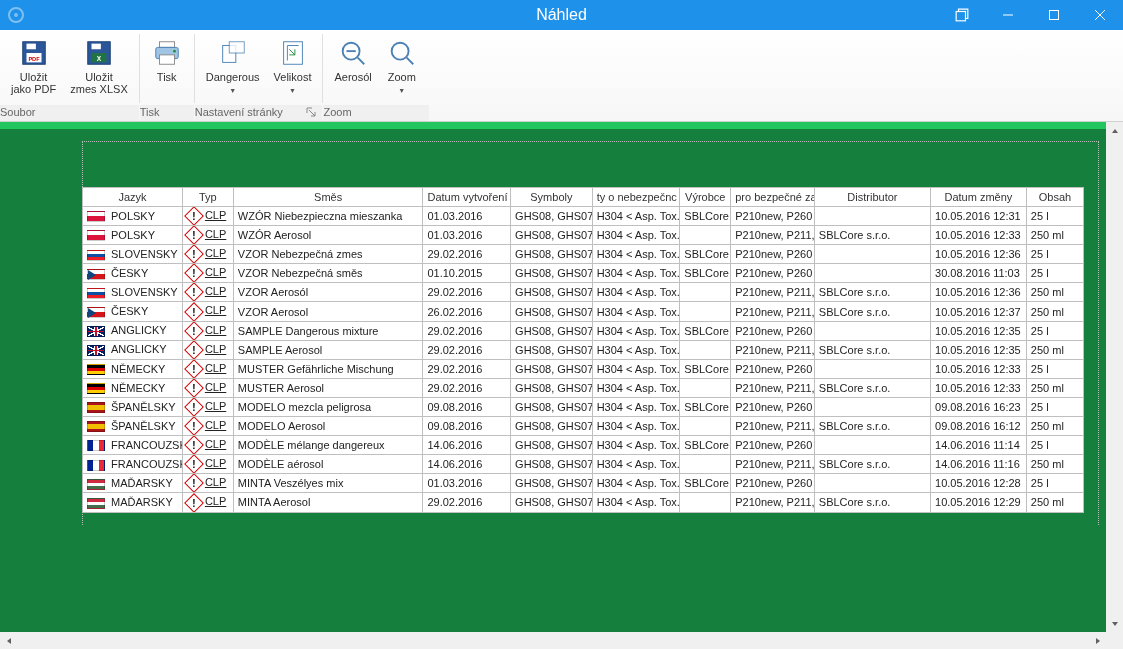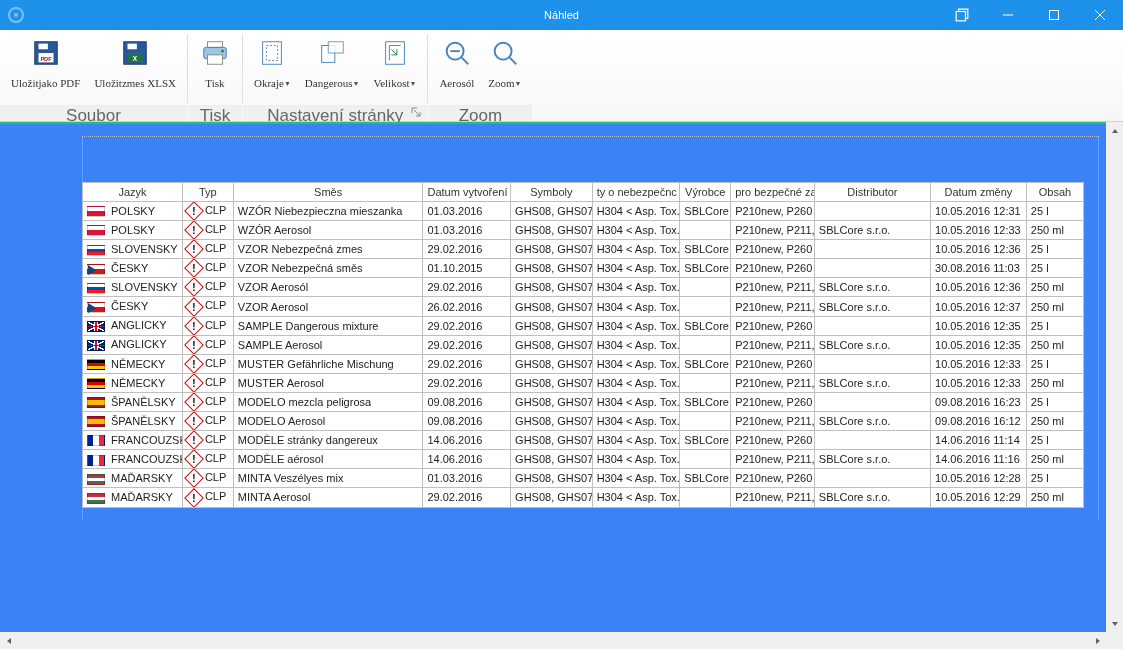--- a/index.html
+++ b/index.html
@@ -2,57 +2,57 @@
 <html><head>
 <meta charset="utf-8">
 <style>
   * { box-sizing: border-box; margin: 0; padding: 0; }
   body { font-family: "Segoe UI", Tahoma, sans-serif; font-size: 12px; background: #fff; overflow: hidden; width: 1123px; height: 649px; }
   
   
   .titlebar { height: 30px; background: #1e91ea; color: #fff; display: flex; align-items: center; position: relative; }
   .tb-icon { width: 16px; height: 16px; margin-left: 8px; border: 2px solid #7ec0f0; border-radius: 50%; display: flex; align-items: center; justify-content: center; }
   .tb-icon::after { content: ""; width: 4px; height: 4px; background: #7ec0f0; border-radius: 50%; }
-  .tb-title { position: absolute; left: 50%; transform: translateX(-50%); font-size: 11px; }
+  .tb-title { position: absolute; left: 50%; transform: translateX(-50%); font-size: 16px; }
   .tb-controls { margin-left: auto; display: flex; height: 100%; }
   .tb-btn { width: 46px; height: 100%; display: flex; align-items: center; justify-content: center; cursor: pointer; }
   .tb-btn svg { width: 12px; height: 12px; stroke: #fff; fill: none; stroke-width: 1; }
   .tb-btn.restore svg { width: 14px; height: 14px; }
 
   
   .ribbon { height: 92px; background: linear-gradient(to bottom, #ffffff, #f7f7f7); border-bottom: 1px solid #d0d0d0; display: flex; }
   .ribbon-group { display: flex; flex-direction: column; position: relative; }
   .ribbon-sep { width: 1px; background: #e0e0e0; margin: 4px 0 18px 0; }
   .ribbon-items { flex: 1; display: flex; align-items: flex-start; padding: 4px 4px 0 4px; }
-  .ribbon-label { text-align: center; font-size: 17px; color: #666; padding-bottom: 2px; height: 16px; border-top: 1px solid #eee; background: #f0f0f0; }
+  .ribbon-label { font-size: 11px; color: #666; padding-bottom: 2px; height: 16px; border-top: 1px solid #eee; background: #f0f0f0; }
   .ribbon-launcher { position: absolute; right: 2px; bottom: 1px; width: 14px; height: 14px; cursor: pointer; }
   .ribbon-launcher svg { width: 10px; height: 10px; stroke: #888; fill: none; }
 
   .rb-btn { display: flex; flex-direction: column; align-items: center; justify-content: flex-start; padding: 2px 6px; min-width: 44px; text-align: center; font-size: 11px; color: #333; cursor: pointer; border: 1px solid transparent; border-radius: 2px; }
   .rb-btn.disabled { opacity: 0.45; cursor: default; }
   .rb-icon { width: 32px; height: 32px; display: flex; align-items: center; justify-content: center; margin-bottom: 2px; }
-  .rb-text { line-height: 12px; min-height: 24px; display: flex; flex-direction: row; align-items: center; justify-content: flex-start; font-family: Liberation Serif, serif; }
+  .rb-text { line-height: 12px; min-height: 24px; display: flex; flex-direction: column; align-items: center; justify-content: flex-start; }
   .rb-arrow { font-size: 7px; color: #555; margin-top: 2px; }
 
   
-  .preview { position: absolute; top: 122px; left: 0; right: 0; bottom: 17px; background: #3b82f6; border-top: 2px solid #22c55e; overflow: auto; }
+  .preview { position: absolute; top: 122px; left: 0; right: 0; bottom: 17px; background: #15803d; border-top: 7px solid #22c55e; overflow: auto; }
   .page-pad { padding: 18px 24px 24px 24px; position: relative; }
   .guide-v1 { position: absolute; top: 12px; left: 82px; bottom: 12px; border-left: 1px dotted #bbb; }
   .guide-v2 { position: absolute; top: 12px; right: 24px; bottom: 12px; border-left: 1px dotted #bbb; }
   .guide-h { position: absolute; left: 82px; right: 24px; top: 12px; border-top: 1px dotted #bbb; }
   .ruler-gap { height: 40px; }
 
   table { border-collapse: collapse; width: 1002px; margin-left: 58px; background: #fff; table-layout: fixed; }
   th, td { border: 1px solid #bfbfbf; padding: 2px 4px; font-size: 11px; text-align: left; white-space: nowrap; overflow: hidden; height: 19px; }
   th { background: #fff; font-weight: normal; text-align: center; color: #333; }
   td { color: #222; }
 
   .col-lang { width: 98px; }
   .col-lang-flag { display: inline-block; width: 18px; height: 11px; margin-right: 6px; vertical-align: middle; border: 1px solid rgba(0,0,0,0.2); }
-  .col-type { width: 50px; }
+  .col-type { width: 50px; text-decoration: underline; }
   .ghs-icon { width: 14px; height: 14px; transform: rotate(45deg); border: 1px solid #d40000; display: inline-block; vertical-align: middle; margin-right: 4px; position: relative; }
   .ghs-icon::after { content: "!"; position: absolute; left: 50%; top: 50%; transform: translate(-50%, -50%) rotate(-45deg); color: #000; font-weight: bold; font-size: 10px; }
 
   
   .flag-pl { background: linear-gradient(to bottom, #fff 50%, #dc143c 50%); }
   .flag-sk { background: linear-gradient(to bottom, #fff 33.3%, #0b4ea2 33.3%, #0b4ea2 66.6%, #ee1c25 66.6%); position: relative; }
   .flag-cz { background: linear-gradient(to bottom, #fff 50%, #d7141a 50%); position: relative; }
   .flag-cz::after { content: ""; position: absolute; left: 0; top: 0; border-style: solid; border-width: 5.5px 0 5.5px 8px; border-color: transparent transparent transparent #11457e; }
   .flag-en { background: #012169; position: relative; }
   .flag-en::before { content: ""; position: absolute; inset: 0; background:
@@ -161,32 +161,20 @@
       <div class="rb-text">
             <span>Tisk</span>
           </div>
         </div>
       </div>
       <div class="ribbon-label">Tisk</div>
     </div>
     <div class="ribbon-sep"></div>
     <div class="ribbon-group">
       <div class="ribbon-items">
-        <div class="rb-btn">
-          <div class="rb-icon">
-            <svg width="30" height="30" viewBox="0 0 32 32">
-              <rect x="6" y="4" width="20" height="24" fill="#fff" stroke="#4a80b4"></rect>
-              <rect x="10" y="8" width="12" height="16" fill="none" stroke="#4a80b4" stroke-dasharray="2,2"></rect>
-            </svg>
-          </div>
-      <div class="rb-text">
-            <span>Okraje</span>
-            <span class="rb-arrow">▼</span>
-          </div>
-        </div>
         <div class="rb-btn">
           <div class="rb-icon">
             <svg width="30" height="30" viewBox="0 0 32 32">
               <rect x="5" y="8" width="14" height="18" fill="#fff" stroke="#4a80b4"></rect>
               <rect x="12" y="4" width="16" height="12" fill="#fff" stroke="#4a80b4" opacity="0.8"></rect>
             </svg>
           </div>
       <div class="rb-text">
             <span>Dangerous</span>
             <span class="rb-arrow">▼</span>
@@ -431,21 +419,21 @@
             <td>H304 &lt; Asp. Tox.</td>
             <td></td>
             <td>P210new, P211,</td>
             <td>SBLCore s.r.o.</td>
             <td>09.08.2016 16:12</td>
             <td>250 ml</td>
           </tr>
           <tr>
             <td class="col-lang"><span class="col-lang-flag flag-fr"></span><span>FRANCOUZSK</span></td>
             <td class="col-type"><span class="ghs-icon"></span><span>CLP</span></td>
-            <td>MODÈLE stránky dangereux</td>
+            <td>MODÈLE mélange dangereux</td>
             <td>14.06.2016</td>
             <td>GHS08, GHS07,</td>
             <td>H304 &lt; Asp. Tox.</td>
             <td>SBLCore s.</td>
             <td>P210new, P260</td>
             <td></td>
             <td>14.06.2016 11:14</td>
             <td>25 l</td>
           </tr>
           <tr>

